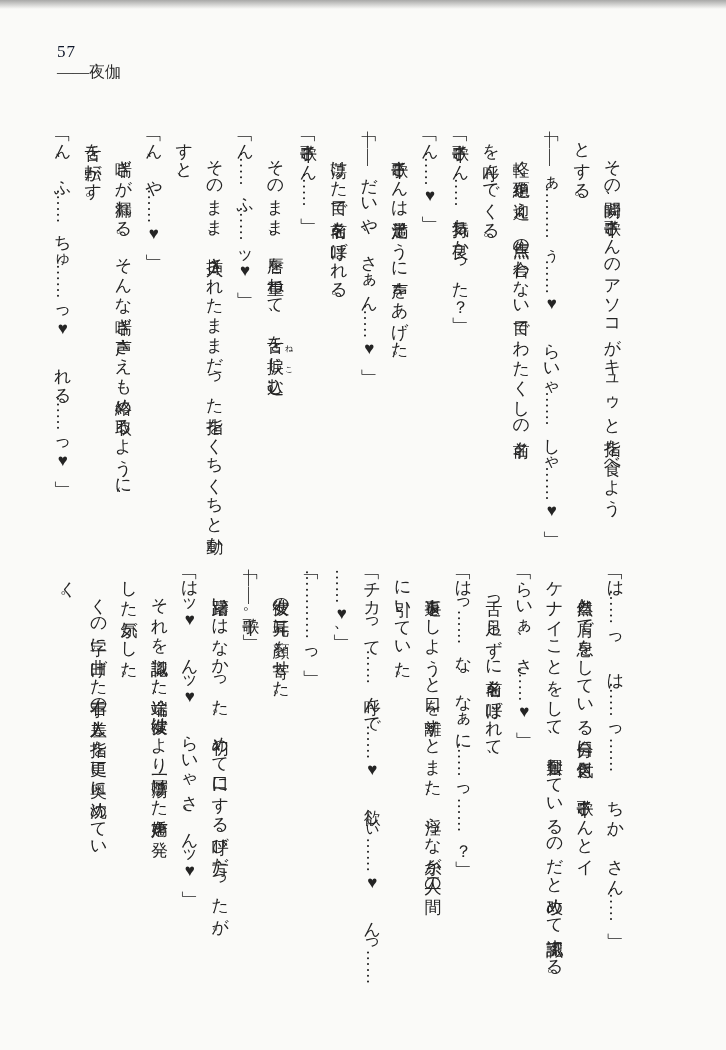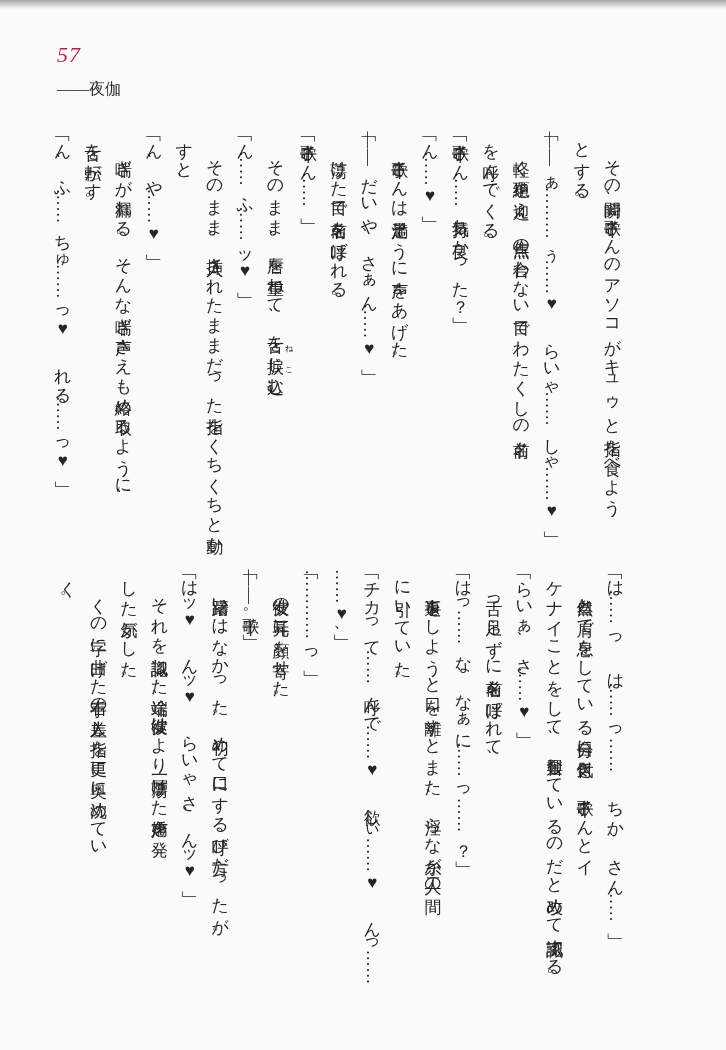--- a/index.html
+++ b/index.html
@@ -21,28 +21,26 @@
     height: 9px;
     background: linear-gradient(to bottom, rgba(70,70,70,0.45), rgba(70,70,70,0));
     pointer-events: none;
   }
   .pagehead {
     position: absolute;
     left: 57px;
     top: 42px;
   }
   .pagenum {
-    font-size: 22px;
+    font-size: 17px;
     letter-spacing: 1px;
-    color: #be185d;
-    font-style: italic;
+    color: #0f172a;
   }
   .chapter {
     font-size: 16px;
-    margin-top: 11px;
     color: #2b2b2b;
   }
   .vblock {
     position: absolute;
     writing-mode: vertical-rl;
     text-orientation: mixed;
     font-size: 17px;
     line-height: 30.4px;
     letter-spacing: 0.5px;
     color: #242424;

